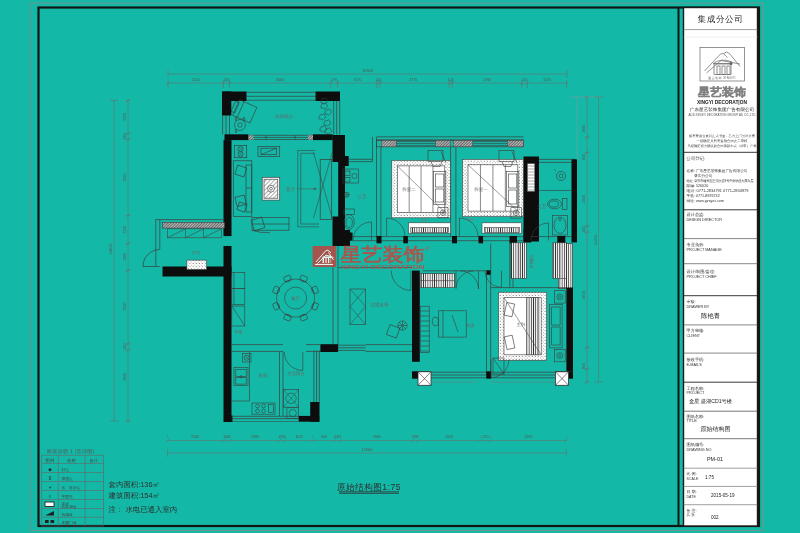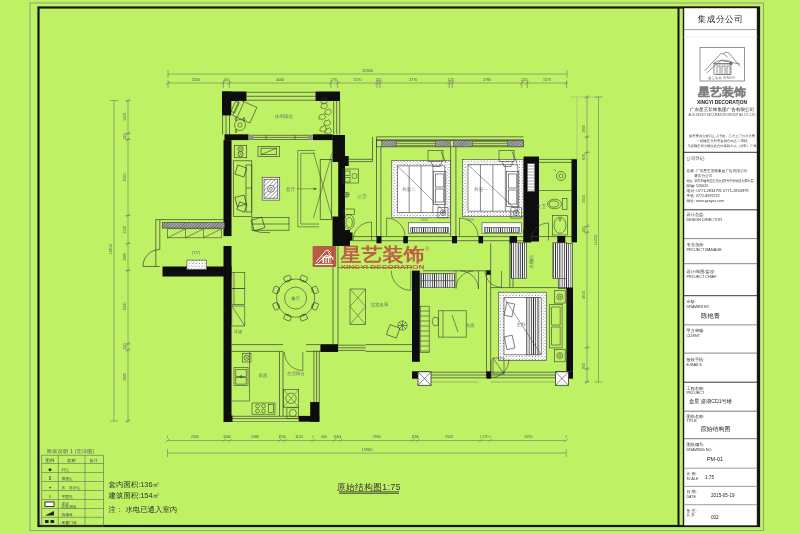--- a/index.html
+++ b/index.html
@@ -1,16 +1,16 @@
 <!DOCTYPE html>
 <html><head>
 <meta charset="utf-8">
 <style>
   html,body{margin:0;padding:0;background:#fff;}
-  #page{position:relative;width:800px;height:533px;background:#bef264;font-family:"Liberation Sans", sans-serif;overflow:hidden;}
+  #page{position:relative;width:800px;height:533px;background:#14b8a6;font-family:"Liberation Sans", sans-serif;overflow:hidden;}
   svg{position:absolute;top:0;left:0;}
   text{font-family:"Liberation Sans", sans-serif;}
 </style>
 </head>
 <body>
 <div id="page">
 <svg width="800" height="533" viewBox="0 0 800 533">
 <defs>
   <pattern id="hatch" width="3" height="3" patternUnits="userSpaceOnUse" patternTransform="rotate(45)">
     <rect width="3" height="3" fill="#fff"></rect>

